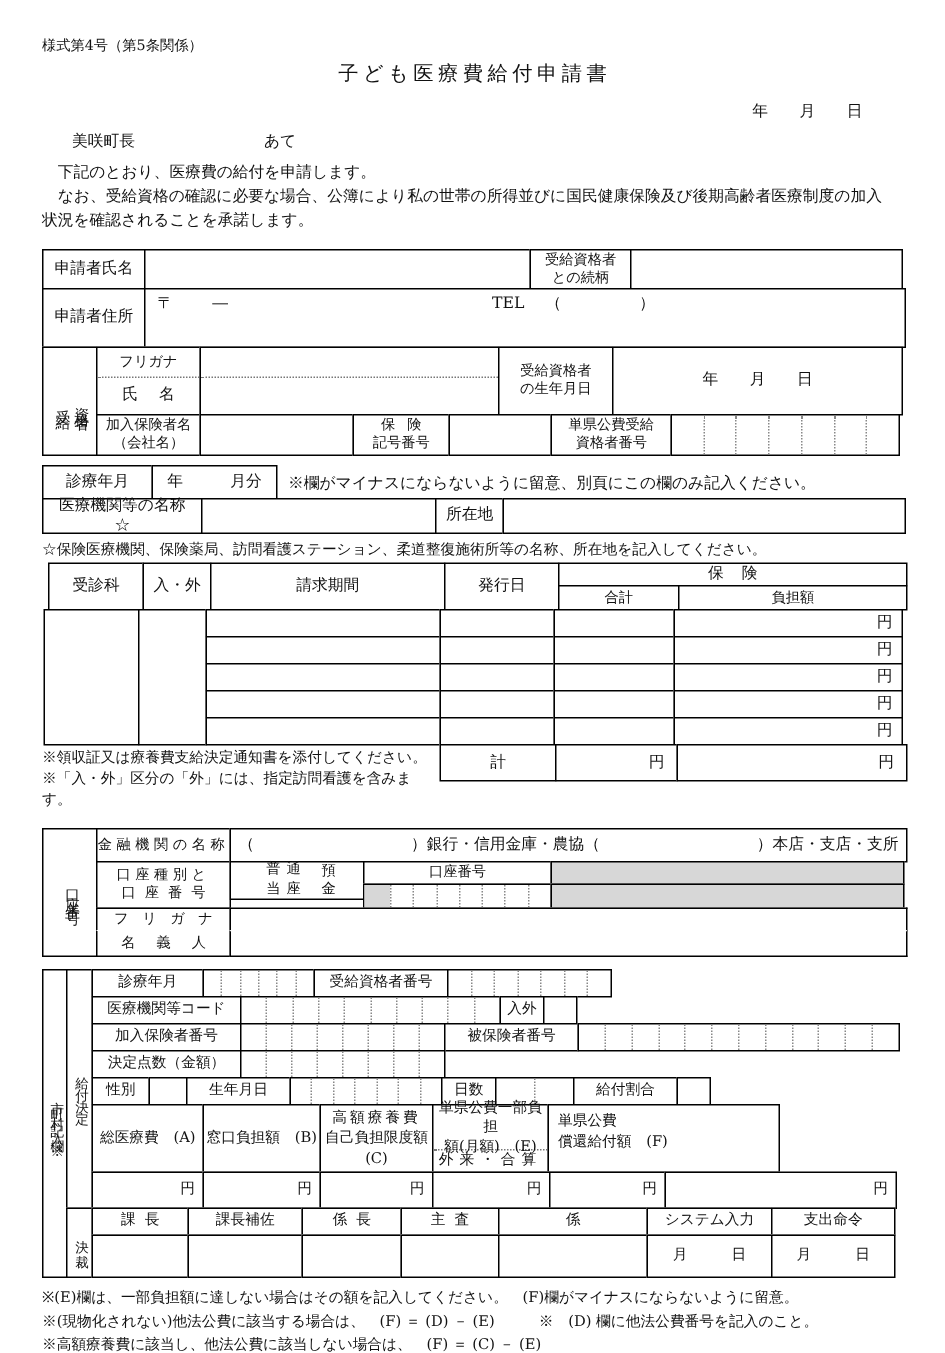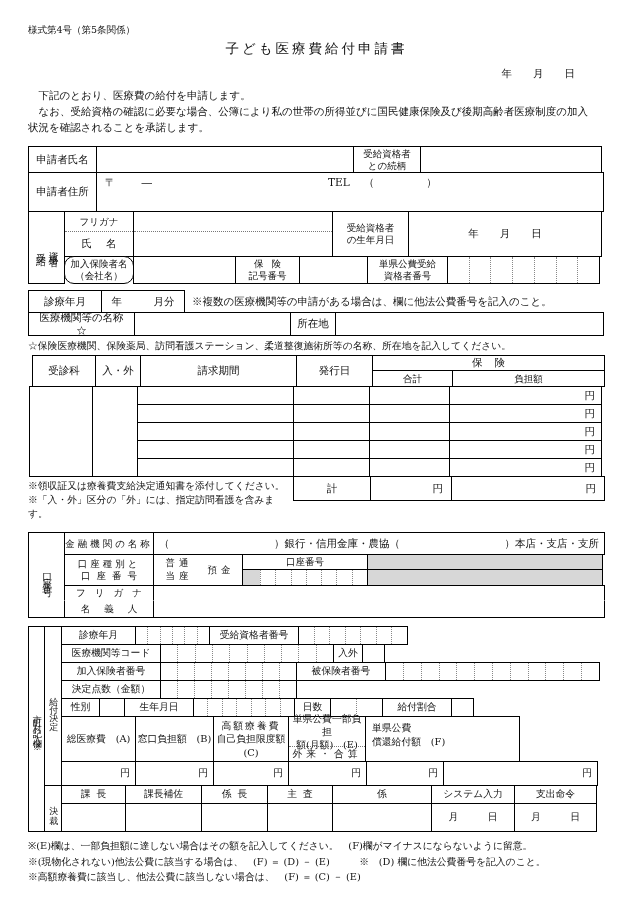--- a/index.html
+++ b/index.html
@@ -32,20 +32,23 @@
   p{margin:0;}
 </style>
 </head>
 <body>
 
 <div class="page">
 
   <div class="sm">様式第4号（第5条関係）</div>
   <div style="text-align:center;font-size:13.5px;letter-spacing:3px;margin-top:3px;">子ども医療費給付申請書</div>
   <div style="text-align:right;padding-right:30px;margin-top:9px;">年　　月　　日</div>
+  <div style="margin-top:6px;padding-left:20px;">
+    <span>美咲町長</span><span style="margin-left:86px;">あて</span>
+  </div>
   <p style="text-indent:1em;margin-top:6px;line-height:16px;width:560px;">下記のとおり、医療費の給付を申請します。</p>
   <p style="text-indent:1em;line-height:16px;width:562px;">なお、受給資格の確認に必要な場合、公簿により私の世帯の所得並びに国民健康保険及び後期高齢者医療制度の加入状況を確認されることを承諾します。</p>
 
   <div class="vstack" style="margin-top:11px;">
     <div class="frow">
       <div class="fc" style="width:69px;height:27px;">申請者氏名</div>
       <div class="fc" style="width:258px;height:27px;"></div>
       <div class="fc col sm" style="width:68px;height:27px;">
         <div>受給資格者</div>
         <div>との続柄</div>
@@ -81,21 +84,21 @@
           <div class="inner-dotb" style="height:20px;"></div>
           <div style="flex:1;width:100%;"></div>
         </div>
         <div class="fc col sm" style="width:77px;height:46px;">
           <div>受給資格者</div>
           <div>の生年月日</div>
         </div>
         <div class="fc" style="width:194px;height:46px;">年　　月　　日</div>
       </div>
       <div class="frow">
-        <div class="fc col sm" style="width:70px;height:28px;border-radius:10px;">
+        <div class="fc col sm" style="width:70px;height:28px;">
           <div>加入保険者名</div>
           <div>（会社名）</div>
         </div>
         <div class="fc" style="width:103px;height:28px;"></div>
         <div class="fc col sm" style="width:65px;height:28px;">
           <div style="letter-spacing:8px;padding-left:8px;">保険</div>
           <div>記号番号</div>
         </div>
         <div class="fc" style="width:69px;height:28px;"></div>
         <div class="fc col sm" style="width:81px;height:28px;">
@@ -111,21 +114,21 @@
             <span class="dg"></span>
             <span class="dg"></span>
           </div>
       </div>
     </div>
   </div>
 
   <div class="frow" style="margin-top:6px;align-items:stretch;">
     <div class="fc" style="width:74px;height:23px;">診療年月</div>
     <div class="fc" style="width:84px;height:23px;">年　　　月分</div>
-    <div style="display:flex;align-items:center;margin-left:7px;">※複数の医療機関等の申請がある場合は、欄に他法公費番号を記入のこと。</div>
+    <div style="display:flex;align-items:center;margin-left:7px;">※欄がマイナスにならないように留意、別頁にこの欄のみ記入ください。</div>
   </div>
 
   <div class="frow" style="margin-top:-1px;">
     <div class="fc" style="width:107px;height:24px;">医療機関等の名称　☆</div>
     <div class="fc" style="width:157px;height:24px;"></div>
     <div class="fc" style="width:46px;height:24px;">所在地</div>
     <div class="fc" style="width:269px;height:24px;"></div>
   </div>
 
   <div style="margin-top:4px;font-size:9.8px;">☆保険医療機関、保険薬局、訪問看護ステーション、柔道整復施術所等の名称、所在地を記入してください。</div>
@@ -202,21 +205,21 @@
           <span>（</span>
           <span>）銀行・信用金庫・農協（</span>
           <span>）本店・支店・支所</span>
         </div>
       </div>
       <div class="frow">
         <div class="fc col sm" style="width:90px;height:32px;">
           <div style="letter-spacing:3px;">口座種別と</div>
           <div style="letter-spacing:6px;padding-left:6px;">口座番号</div>
         </div>
-        <div class="fc" style="width:90px;height:32px;padding:0;">
+        <div class="fc" style="width:90px;height:20px;padding:12px;">
           <div class="sm" style="width:46px;line-height:1.35;">
             <div style="letter-spacing:4px;padding-left:4px;">普通</div>
             <div style="letter-spacing:4px;padding-left:4px;">当座</div>
           </div>
           <div class="sm" style="flex:1;letter-spacing:4px;">預金</div>
         </div>
         <div class="vstack" style="width:361px;">
           <div class="frow">
             <div class="fc sm" style="width:126px;height:16px;">口座番号</div>
             <div class="fc gray" style="width:236px;height:16px;"></div>

